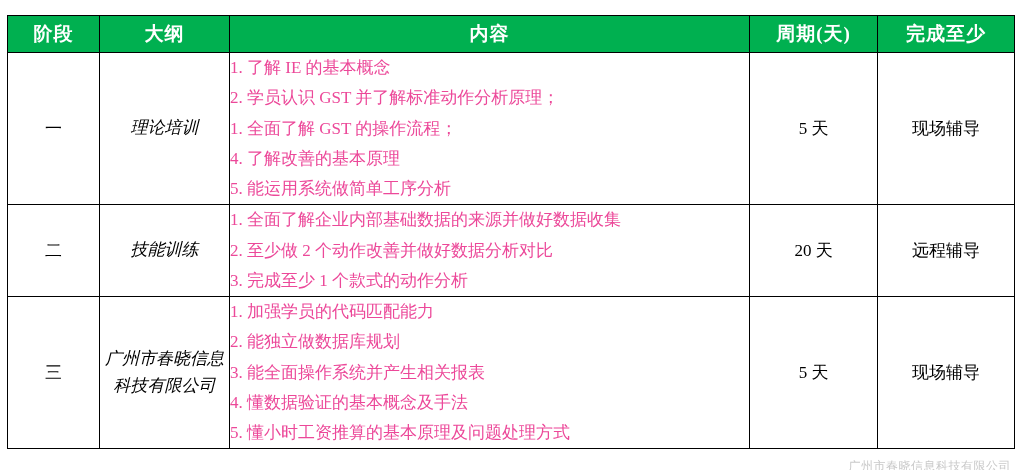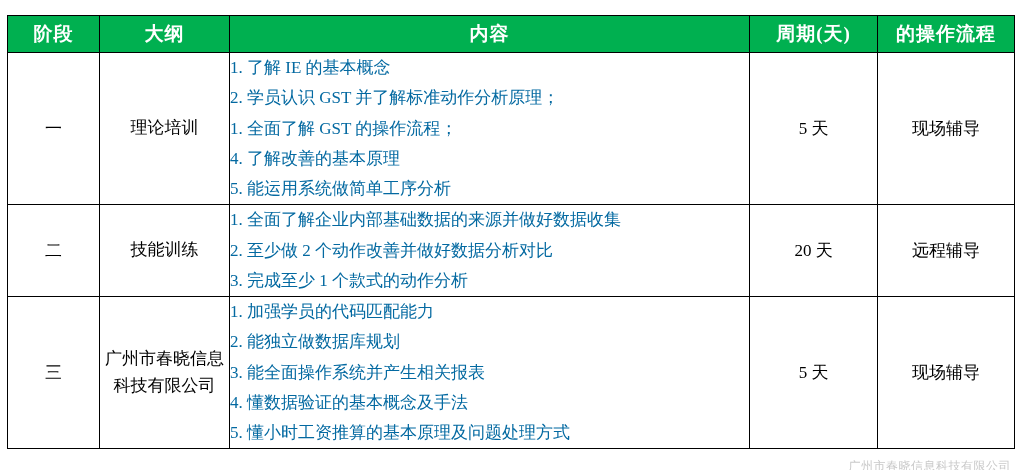--- a/index.html
+++ b/index.html
@@ -44,25 +44,26 @@
     letter-spacing: 1px;
   }
   td.stage, td.outline, td.days, td.method {
     text-align: center;
     font-size: 17px;
     color: #000000;
   }
   td.outline {
     line-height: 1.55;
     padding: 4px 6px;
+    font-style: italic;
   }
   td.content {
     padding: 8px 10px 8px 12px;
     font-size: 17px;
-    color: #0369a1;
+    color: #ec4899;
   }
   td.content ol {
     list-style: none;
     margin: 0;
     padding: 0;
   }
   td.content ol li {
     line-height: 1.78;
     white-space: nowrap;
   }
@@ -92,21 +93,21 @@
       <col class="c-content">
       <col class="c-days">
       <col class="c-method">
     </colgroup>
     <thead>
       <tr>
         <th>阶段</th>
         <th>大纲</th>
         <th>内容</th>
         <th>周期(天)</th>
-        <th>的操作流程</th>
+        <th>完成至少</th>
       </tr>
     </thead>
     <tbody>
       <tr>
         <td class="stage">一</td>
         <td class="outline">理论培训</td>
         <td class="content">
           <ol>
             <li>1. 了解 IE 的基本概念</li>
             <li>2. 学员认识 GST 并了解标准动作分析原理；</li>

